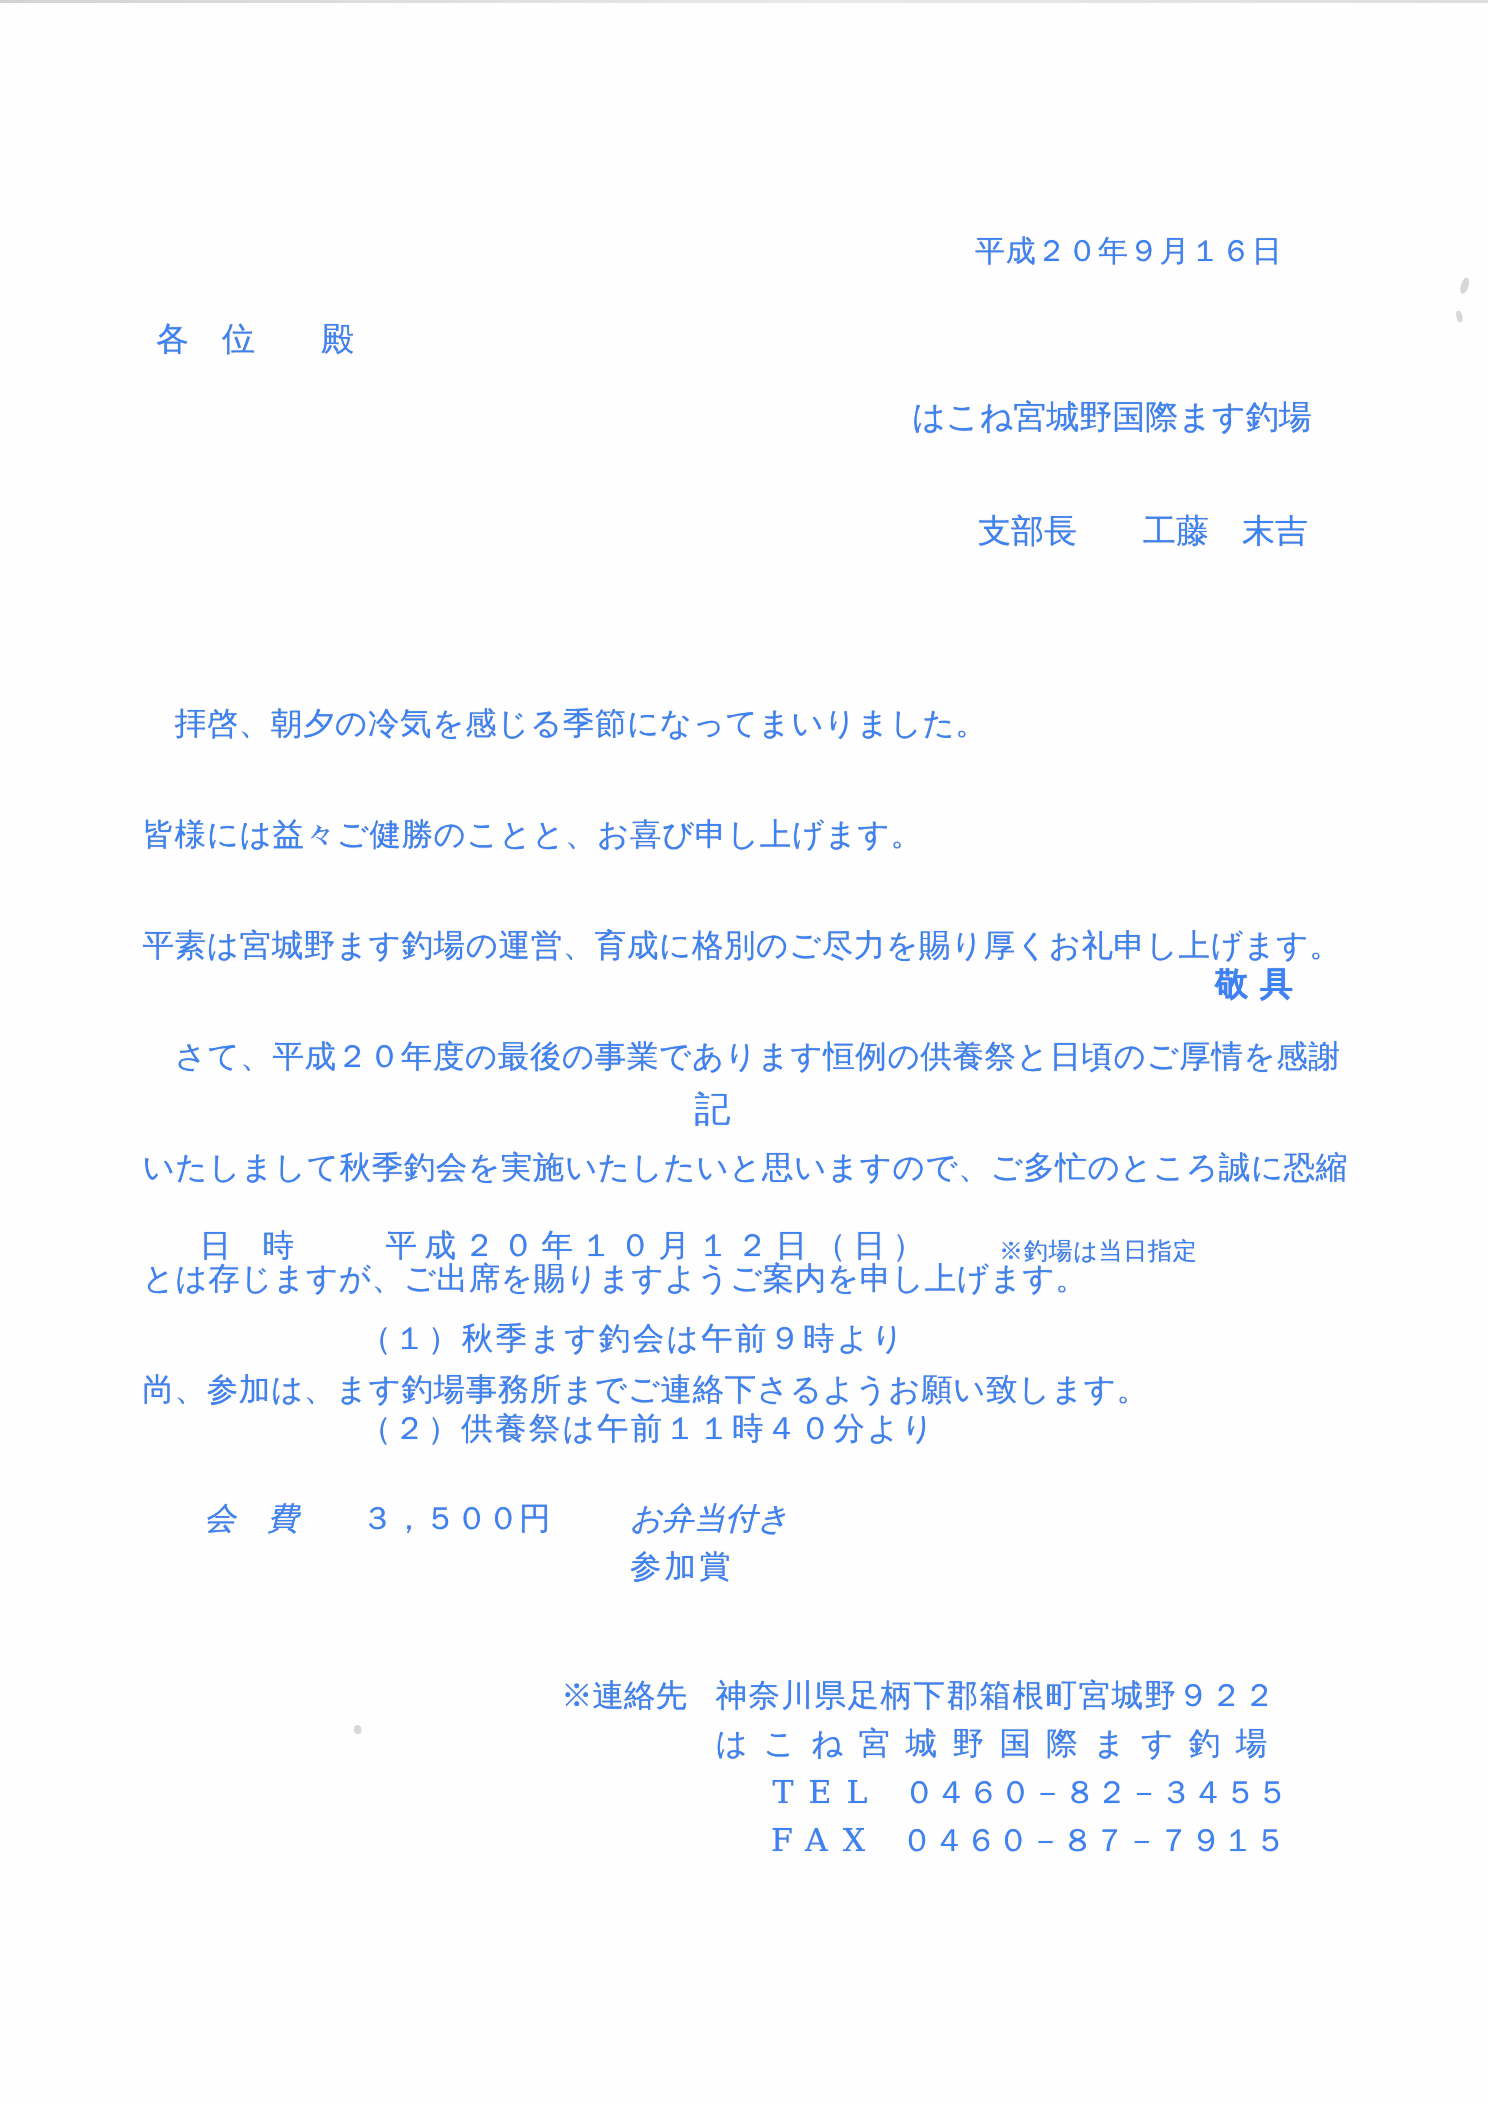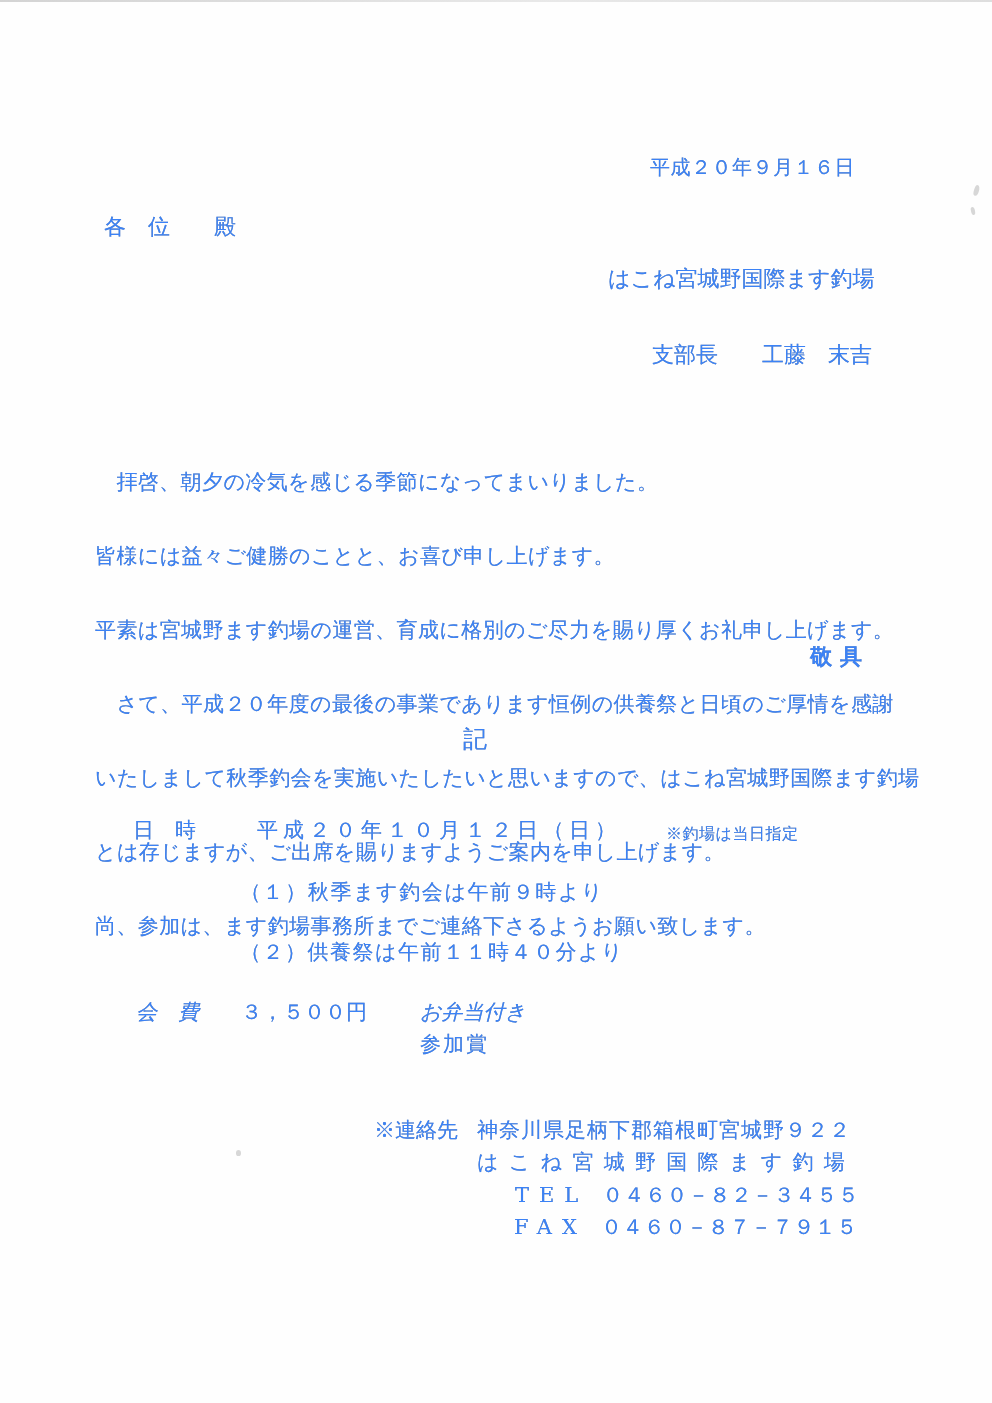--- a/index.html
+++ b/index.html
@@ -73,21 +73,21 @@
   <div class="abs sender">
     <div>はこね宮城野国際ます釣場</div>
     <div class="indent">支部長　　工藤　末吉</div>
   </div>
 
   <div class="abs body-block">
     <div>　拝啓、朝夕の冷気を感じる季節になってまいりました。</div>
     <div>皆様には益々ご健勝のことと、お喜び申し上げます。</div>
     <div>平素は宮城野ます釣場の運営、育成に格別のご尽力を賜り厚くお礼申し上げます。</div>
     <div>　さて、平成２０年度の最後の事業であります恒例の供養祭と日頃のご厚情を感謝</div>
-    <div>いたしまして秋季釣会を実施いたしたいと思いますので、はこね宮城野国際ます釣場</div>
+    <div>いたしまして秋季釣会を実施いたしたいと思いますので、ご多忙のところ誠に恐縮</div>
     <div>とは存じますが、ご出席を賜りますようご案内を申し上げます。</div>
     <div>尚、参加は、ます釣場事務所までご連絡下さるようお願い致します。</div>
   </div>
 
   <div class="abs closing">敬具</div>
 
   <div class="abs record-heading">記</div>
 
   <div class="abs dt-label">日　時</div>
   <div class="abs dt-value">平成２０年１０月１２日（日）</div>

